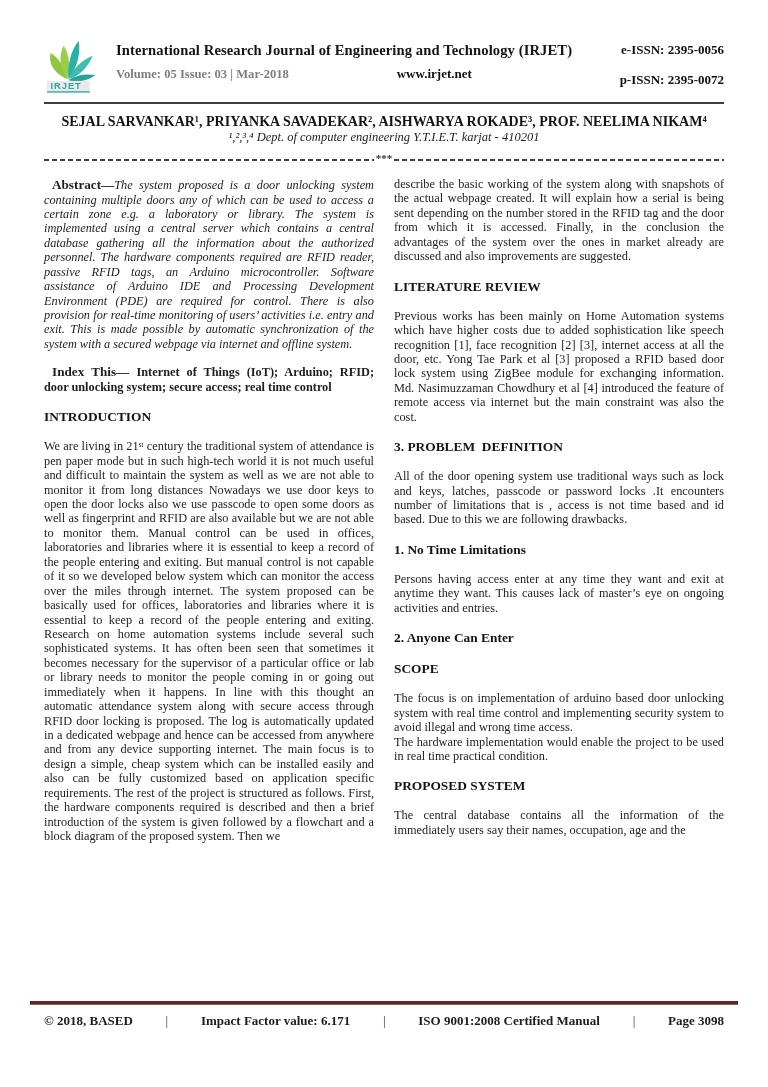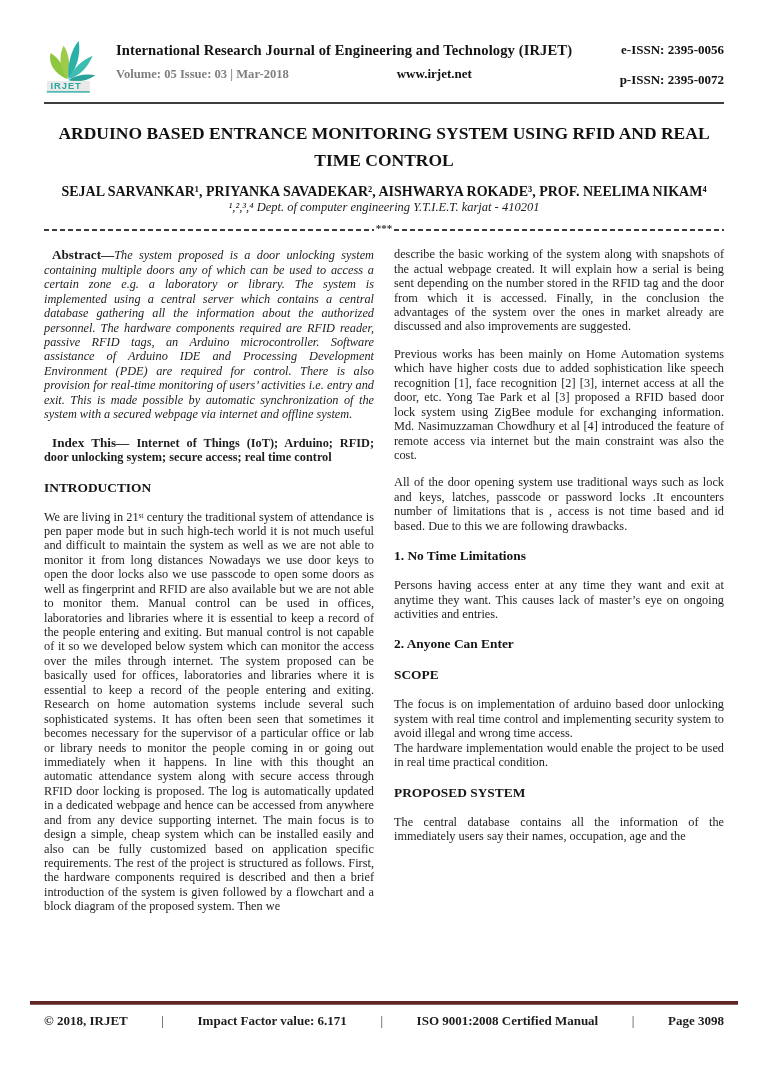--- a/index.html
+++ b/index.html
@@ -100,58 +100,59 @@
         <span class="website">www.irjet.net</span>
       </div>
     </div>
     <div class="hdr-issn">
       <div>e-ISSN: 2395-0056</div>
       <div>p-ISSN: 2395-0072</div>
     </div>
   </div>
   <hr class="hdr-rule">
 
-  <div class="paper-title">ARDUINO BASED ENTRANCE MONITORING SYSTEM USING RFID AND REAL TIME CONTROL</div>
   <div class="authors">SEJAL SARVANKAR¹, PRIYANKA SAVADEKAR², AISHWARYA ROKADE³, PROF. NEELIMA NIKAM⁴</div>
   <div class="affiliation">¹,²,³,⁴ Dept. of computer engineering Y.T.I.E.T. karjat - 410201</div>
 
   <div class="sep">
     <div class="dash"></div>
     <div class="stars">***</div>
     <div class="dash"></div>
   </div>
 
   <div class="cols">
     <div class="col col-left" id="col-left">
         <p class="para abstract"><b class="lead-label">Abstract—</b><span>The system proposed is a door unlocking system containing multiple doors any of which can be used to access a certain zone e.g. a laboratory or library. The system is implemented using a central server which contains a central database gathering all the information about the authorized personnel. The hardware components required are RFID reader, passive RFID tags,  an Arduino microcontroller. Software assistance of Arduino IDE and Processing Development Environment (PDE) are required for control. There is also provision for real-time monitoring of users’ activities i.e. entry and exit. This is made possible by automatic synchronization of the system with a secured webpage via internet and offline system.</span></p>
         <p class="para index"><b class="lead-label">Index This— </b><span>Internet of Things (IoT); Arduino; RFID; door unlocking system; secure access;  real time control</span></p>
         <div class="col-heading">INTRODUCTION</div>
         <p class="para">We are living in 21ˢᵗ century the traditional system of attendance is pen paper mode but in such high-tech world it is not much useful and difficult to maintain the system as well as we are not able to monitor it from long distances Nowadays we use door keys to open the door locks also we use passcode to open some doors as well as fingerprint and RFID are also available but we are not able to monitor them. Manual control can be used in offices, laboratories and libraries where it is essential to keep a record of the people entering and exiting. But manual control is not capable of it so we developed below system which can monitor the access over the miles through internet. The system proposed can be basically used for offices, laboratories and libraries where it is essential to keep a record of the people entering and exiting. Research on home automation systems include several such sophisticated systems. It has often been seen that sometimes it becomes necessary for the supervisor of a particular office or lab or library needs to monitor the people coming in or going out immediately when it happens. In line with this thought an automatic attendance system along with secure access through RFID door locking is proposed. The log is automatically updated in a dedicated webpage and hence can be accessed from anywhere and from any device supporting internet. The main focus is to design a simple, cheap system which can be installed easily and also can be fully customized based on application specific requirements. The rest of the project is structured as follows. First, the hardware components required is described and then a brief introduction of the system is given followed by a flowchart and a block diagram of the proposed system. Then we</p>
       </div>
     <div class="col col-right" id="col-right">
         <p class="para">describe the basic working of the system along with snapshots of the actual webpage created. It will explain how a serial is being sent depending on the number stored in the RFID tag and the door from which it is accessed. Finally, in the conclusion the advantages of the system over the ones in market already are discussed and also improvements are suggested.</p>
+        <div class="col-heading">LITERATURE REVIEW</div>
         <p class="para">Previous works has been mainly on Home Automation systems which have higher costs due to added sophistication like speech recognition [1], face recognition [2] [3], internet access at all the door, etc. Yong Tae Park et al [3] proposed a RFID based door lock system using ZigBee module for exchanging information. Md. Nasimuzzaman Chowdhury et al [4] introduced the feature of remote access via internet but the main constraint was also the cost.</p>
+        <div class="col-heading">3. PROBLEM  DEFINITION</div>
         <p class="para">All of the door opening system use traditional ways such as lock and keys, latches, passcode or password locks .It encounters number of limitations that is , access is not time based and id based. Due to this we are following drawbacks.</p>
         <div class="col-heading">1. No Time Limitations</div>
         <p class="para">Persons having access enter at any time they want and exit at anytime they want. This causes lack of master’s eye on ongoing activities and entries.</p>
         <div class="col-heading">2. Anyone Can Enter</div>
         <div class="col-heading">SCOPE</div>
         <p class="para">The focus is on implementation of arduino based door unlocking system with real time control and implementing security system to avoid illegal and wrong time access.
 The hardware implementation would enable the project to be used in real time practical condition.</p>
         <div class="col-heading">PROPOSED SYSTEM</div>
         <p class="para">The central database contains all the information of the immediately users say their names, occupation, age and the</p>
       </div>
   </div>
 
 </div>
 
 <div class="ftr">
   <div class="ftr-rule"></div>
   <div class="ftr-row" id="ftr-row">
-      <span>© 2018, IRJET</span>
+      <span>© 2018, BASED</span>
       <span class="pipe">|</span>
       <span>Impact Factor value: 6.171</span>
       <span class="pipe">|</span>
       <span>ISO 9001:2008 Certified Manual</span>
       <span class="pipe">|</span>
       <span>Page 3098</span>
     </div>
 </div>
 
 </body></html>

